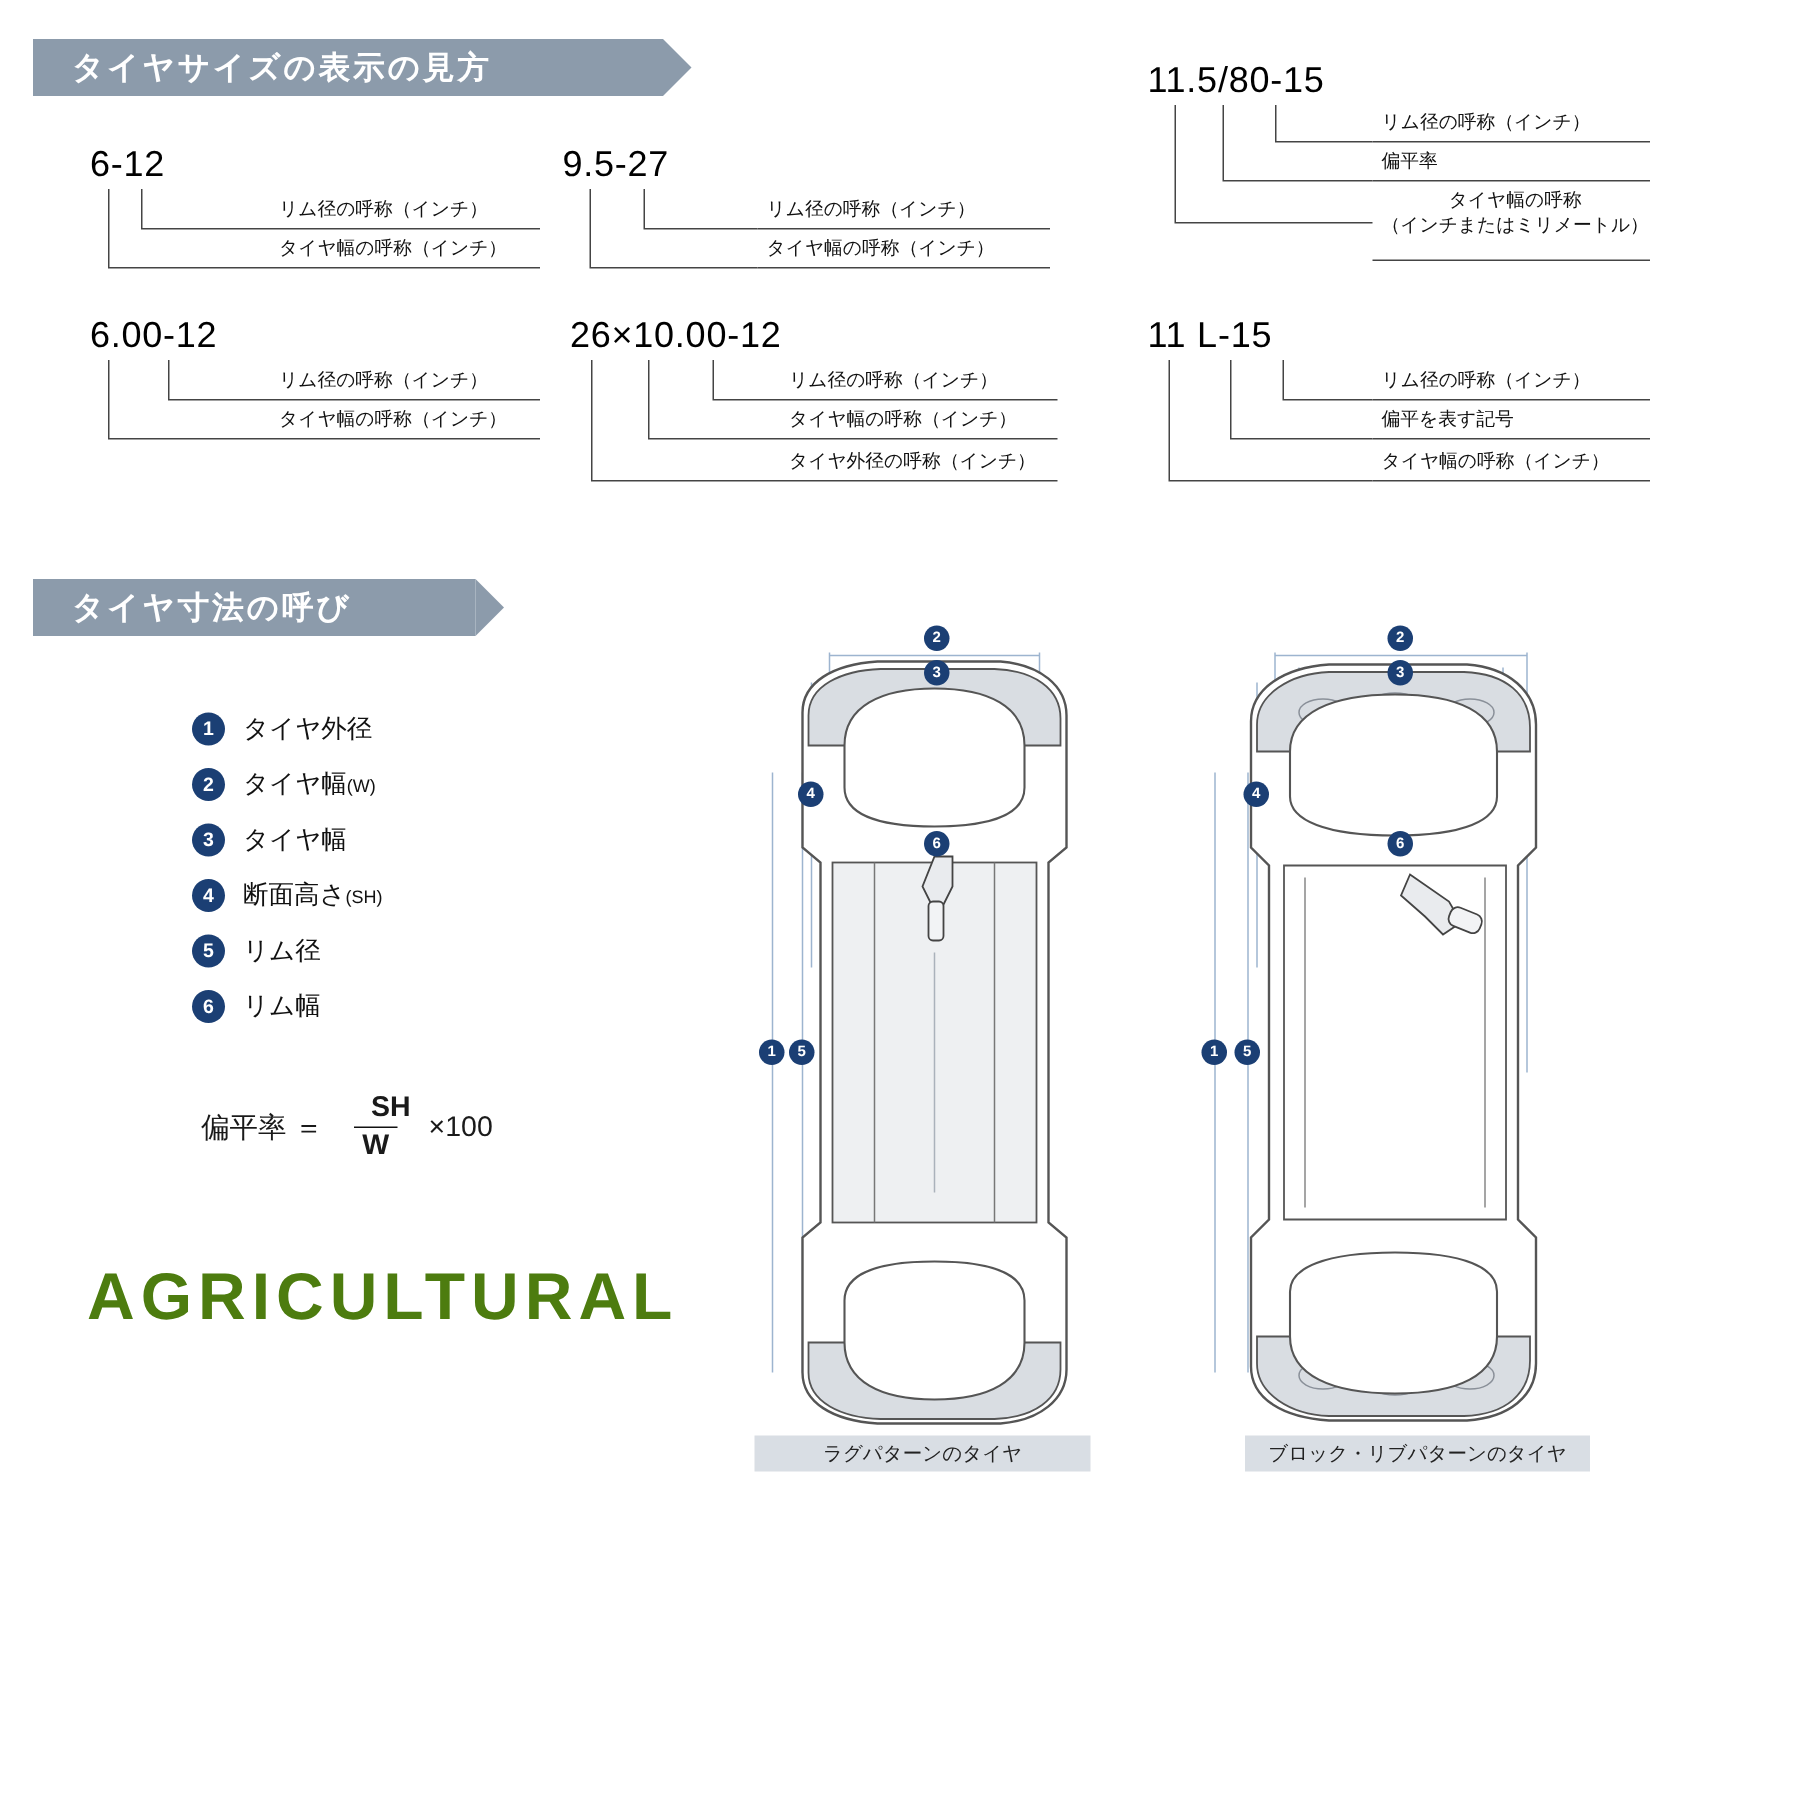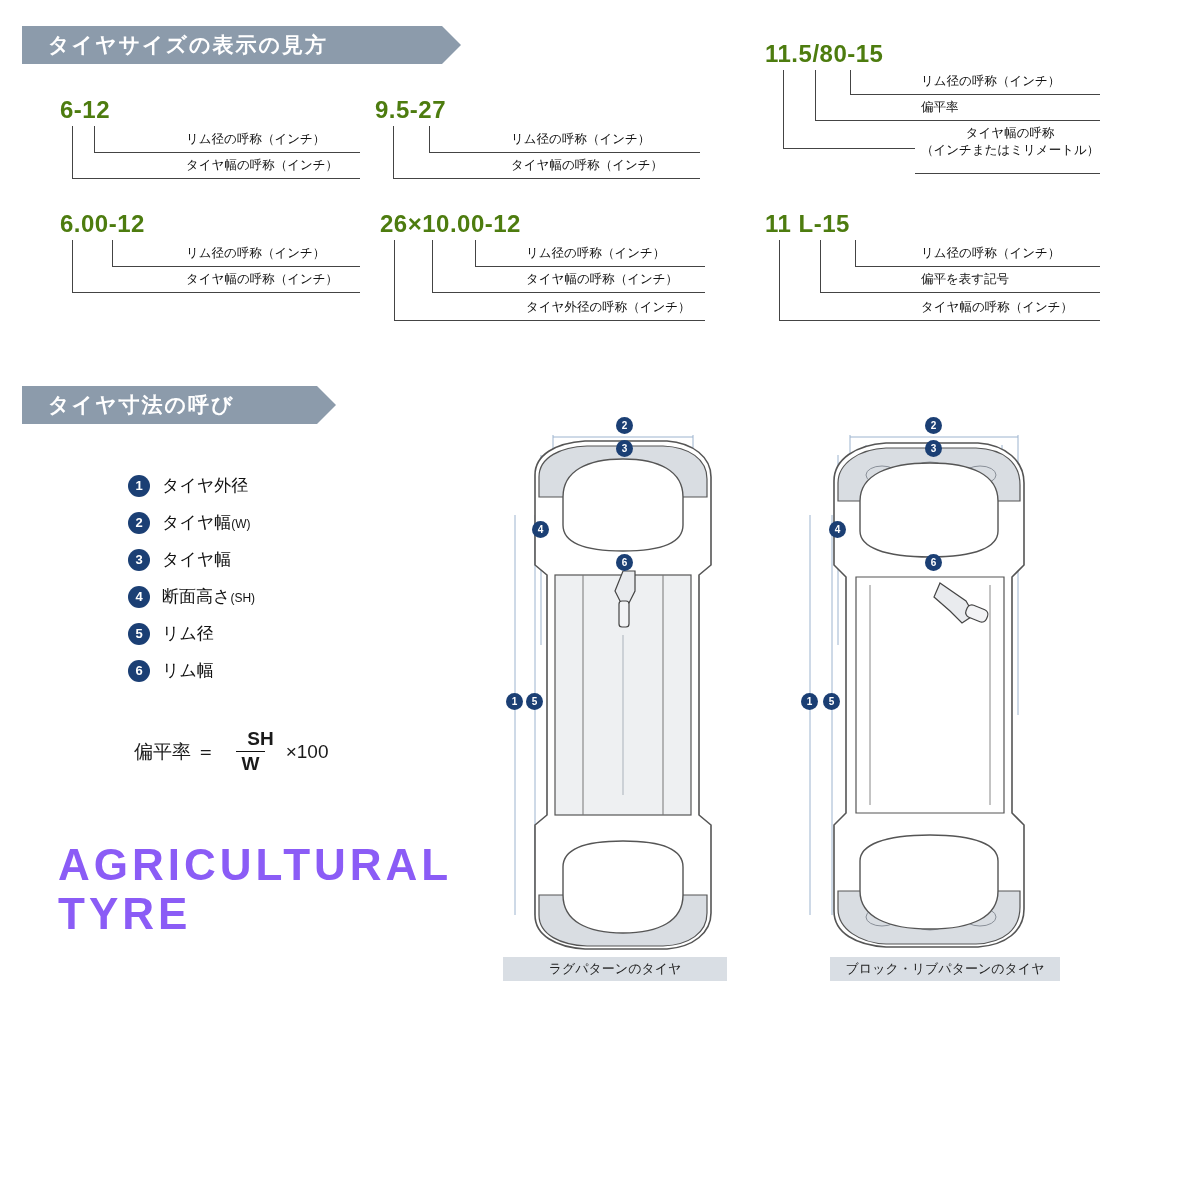--- a/index.html
+++ b/index.html
@@ -35,22 +35,22 @@
     width:0;height:0;
     border-top:19px solid transparent;
     border-bottom:19px solid transparent;
     border-left:19px solid #8c9bab;
   }
 
   
   .size-block{position:absolute;}
   .size-label{
     font-size:24px;
-    font-weight:bold;
-    color:#4d7c0f;
+    font-weight:normal;
+    color:#000000;
     letter-spacing:0.5px;
     white-space:nowrap;
   }
   .callouts{position:relative;}
   .callout-row{
     position:absolute;
     display:flex;
     align-items:flex-end;
     white-space:nowrap;
   }
@@ -90,21 +90,21 @@
   .frac{
     display:inline-flex;flex-direction:column;align-items:center;
     margin:0 6px;
   }
   .frac .num{padding:0 6px 1px;font-size:19px;font-weight:bold;margin-left:20px;}
   .frac .den{padding:1px 6px 0;font-size:19px;font-weight:bold;border-top:1.5px solid #111;}
 
   
   .watermark{
     position:absolute;
-    color:#8b5cf6;
+    color:#4d7c0f;
     font-weight:bold;
     font-size:44px;
     letter-spacing:4px;
     line-height:1.12;
   }
 
   
   .diagram{position:absolute;}
   .dim-badge{
     position:absolute;
@@ -305,21 +305,20 @@
     <span>偏平率 ＝</span>
     <span class="frac">
       <span class="num">SH</span>
       <span class="den">W</span>
     </span>
     <span>×100</span>
   </div>
 
   <div class="watermark" style="left:58px;top:840px;">
     <div>AGRICULTURAL</div>
-    <div>TYRE</div>
   </div>
 
   <div class="diagram" style="left:495px;top:415px;width:260px;height:560px;">
     <svg width="260" height="560" viewBox="0 0 260 560">
 
       <g stroke="#9db4cf" stroke-width="1" fill="none">
         <line x1="58" y1="20" x2="58" y2="300"></line>
         <line x1="198" y1="20" x2="198" y2="300"></line>
         <line x1="58" y1="22" x2="198" y2="22"></line>
         <line x1="72" y1="40" x2="186" y2="40"></line>

